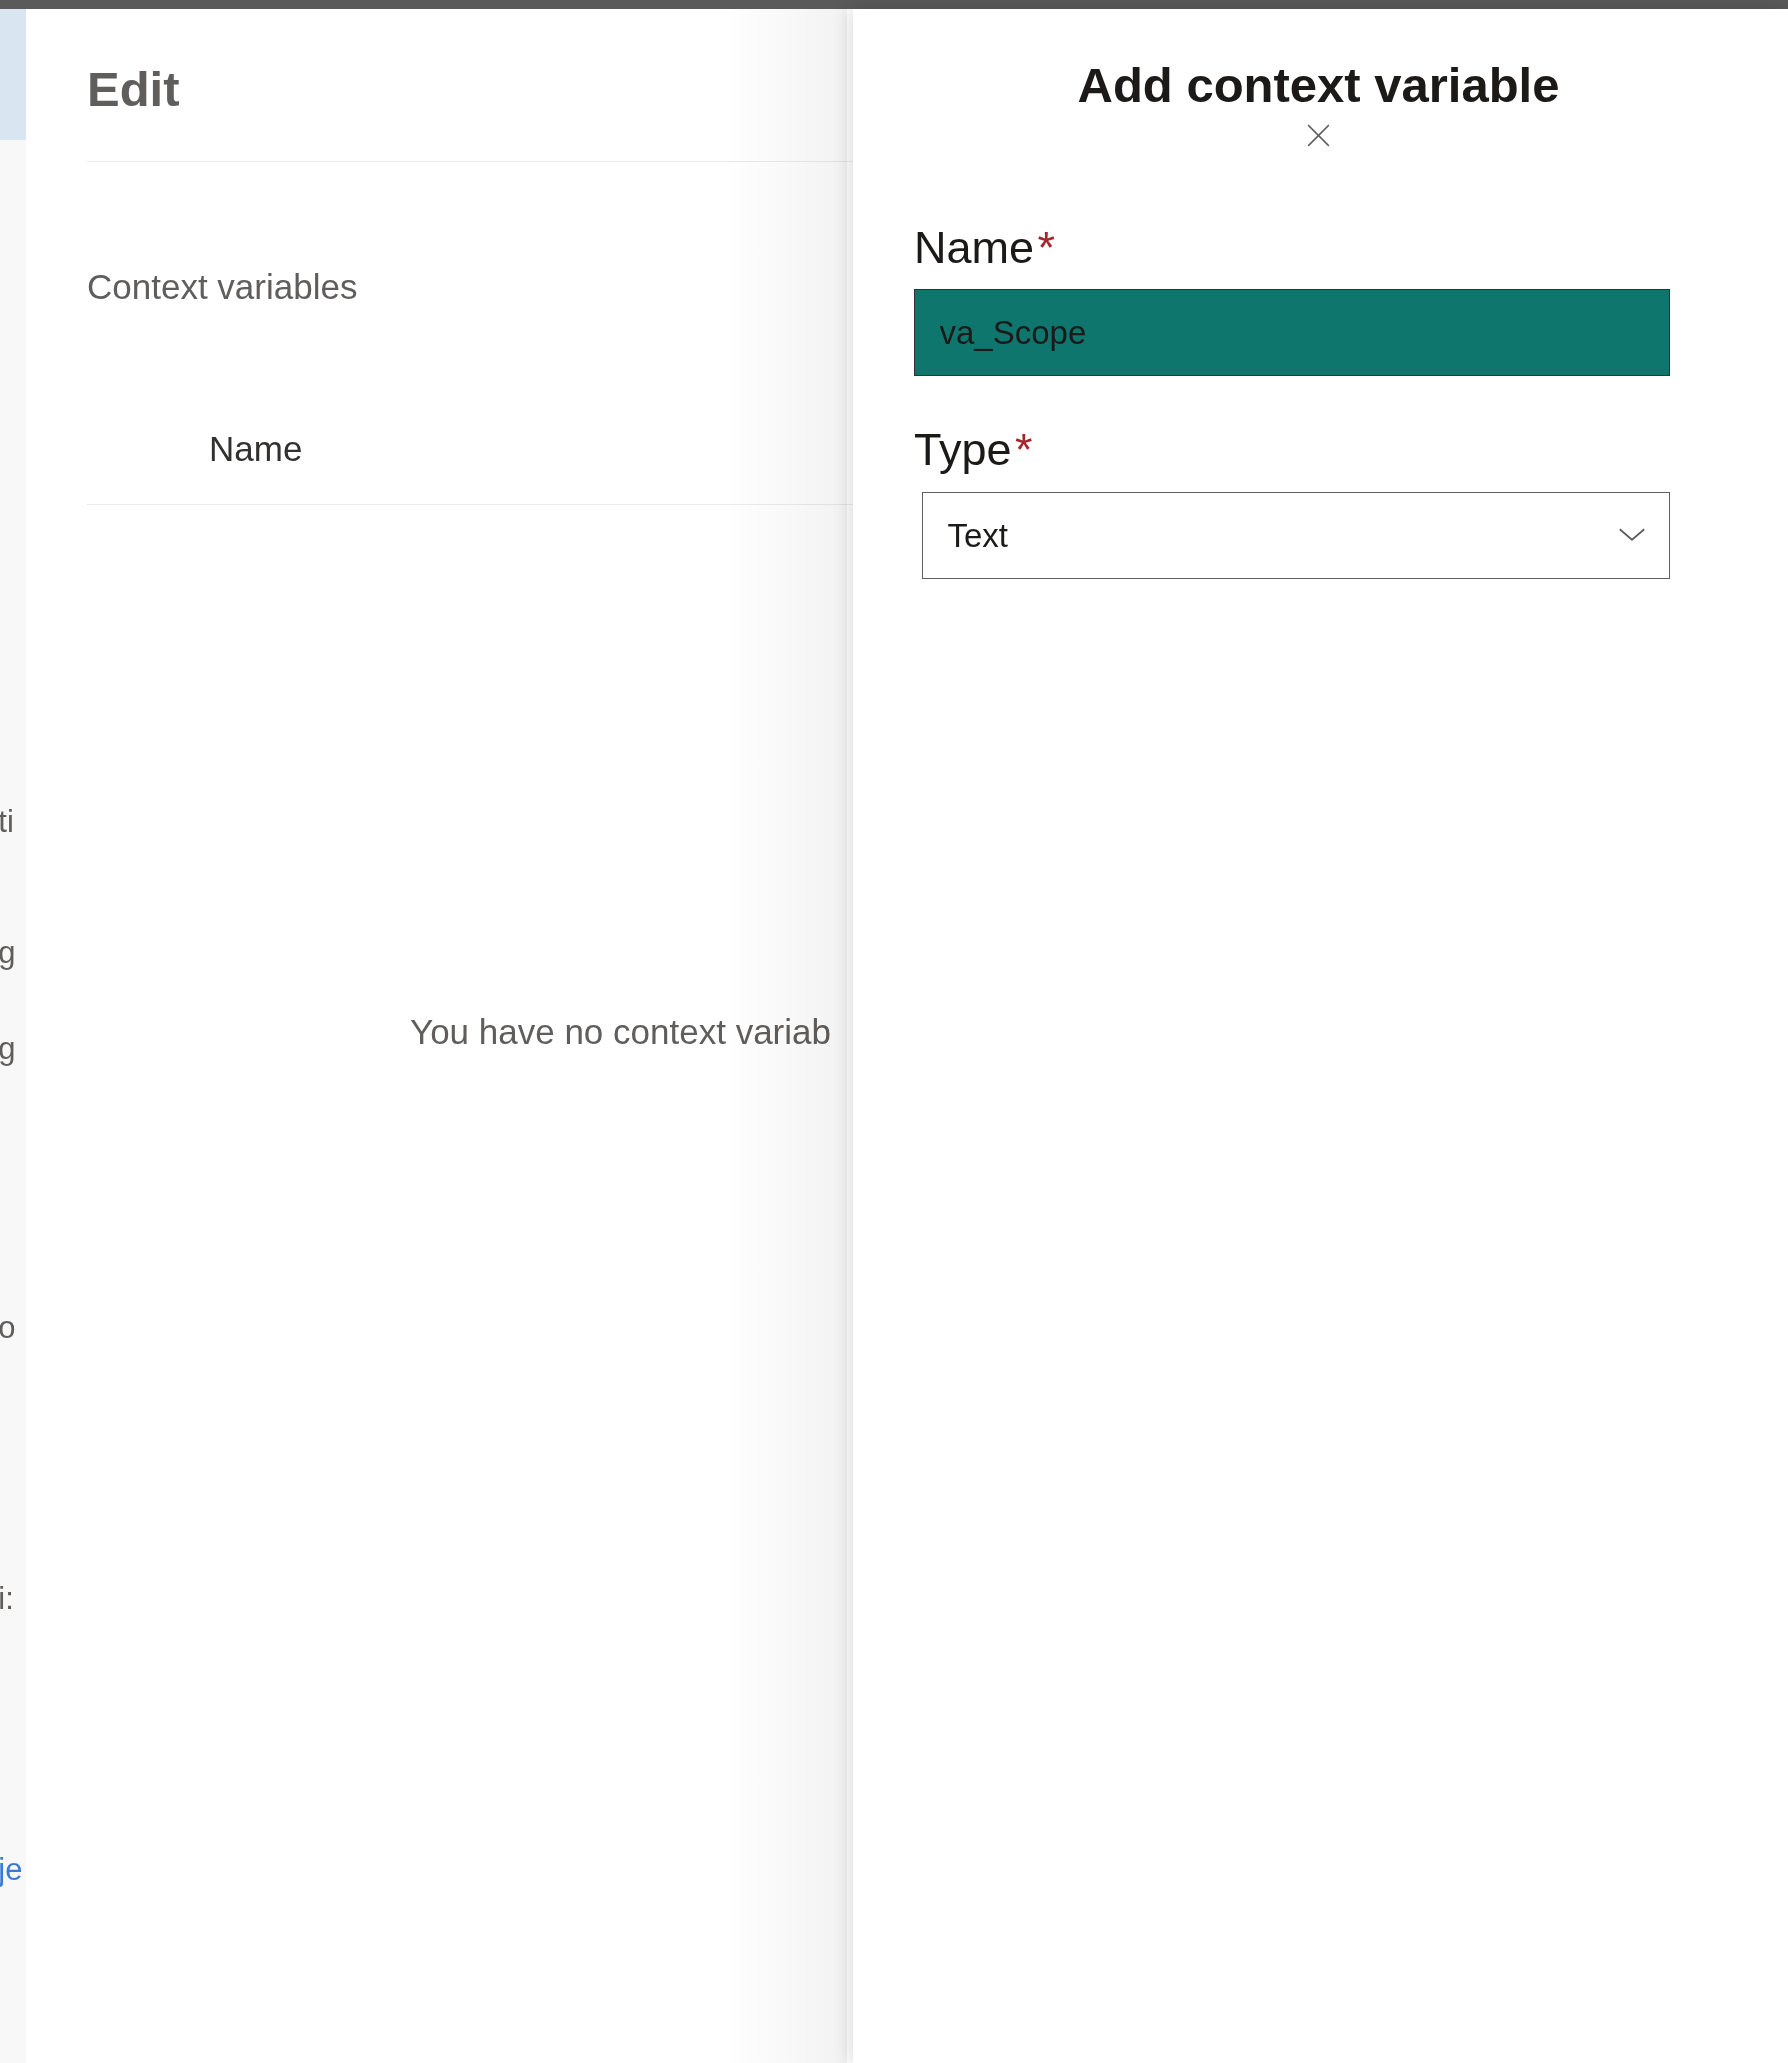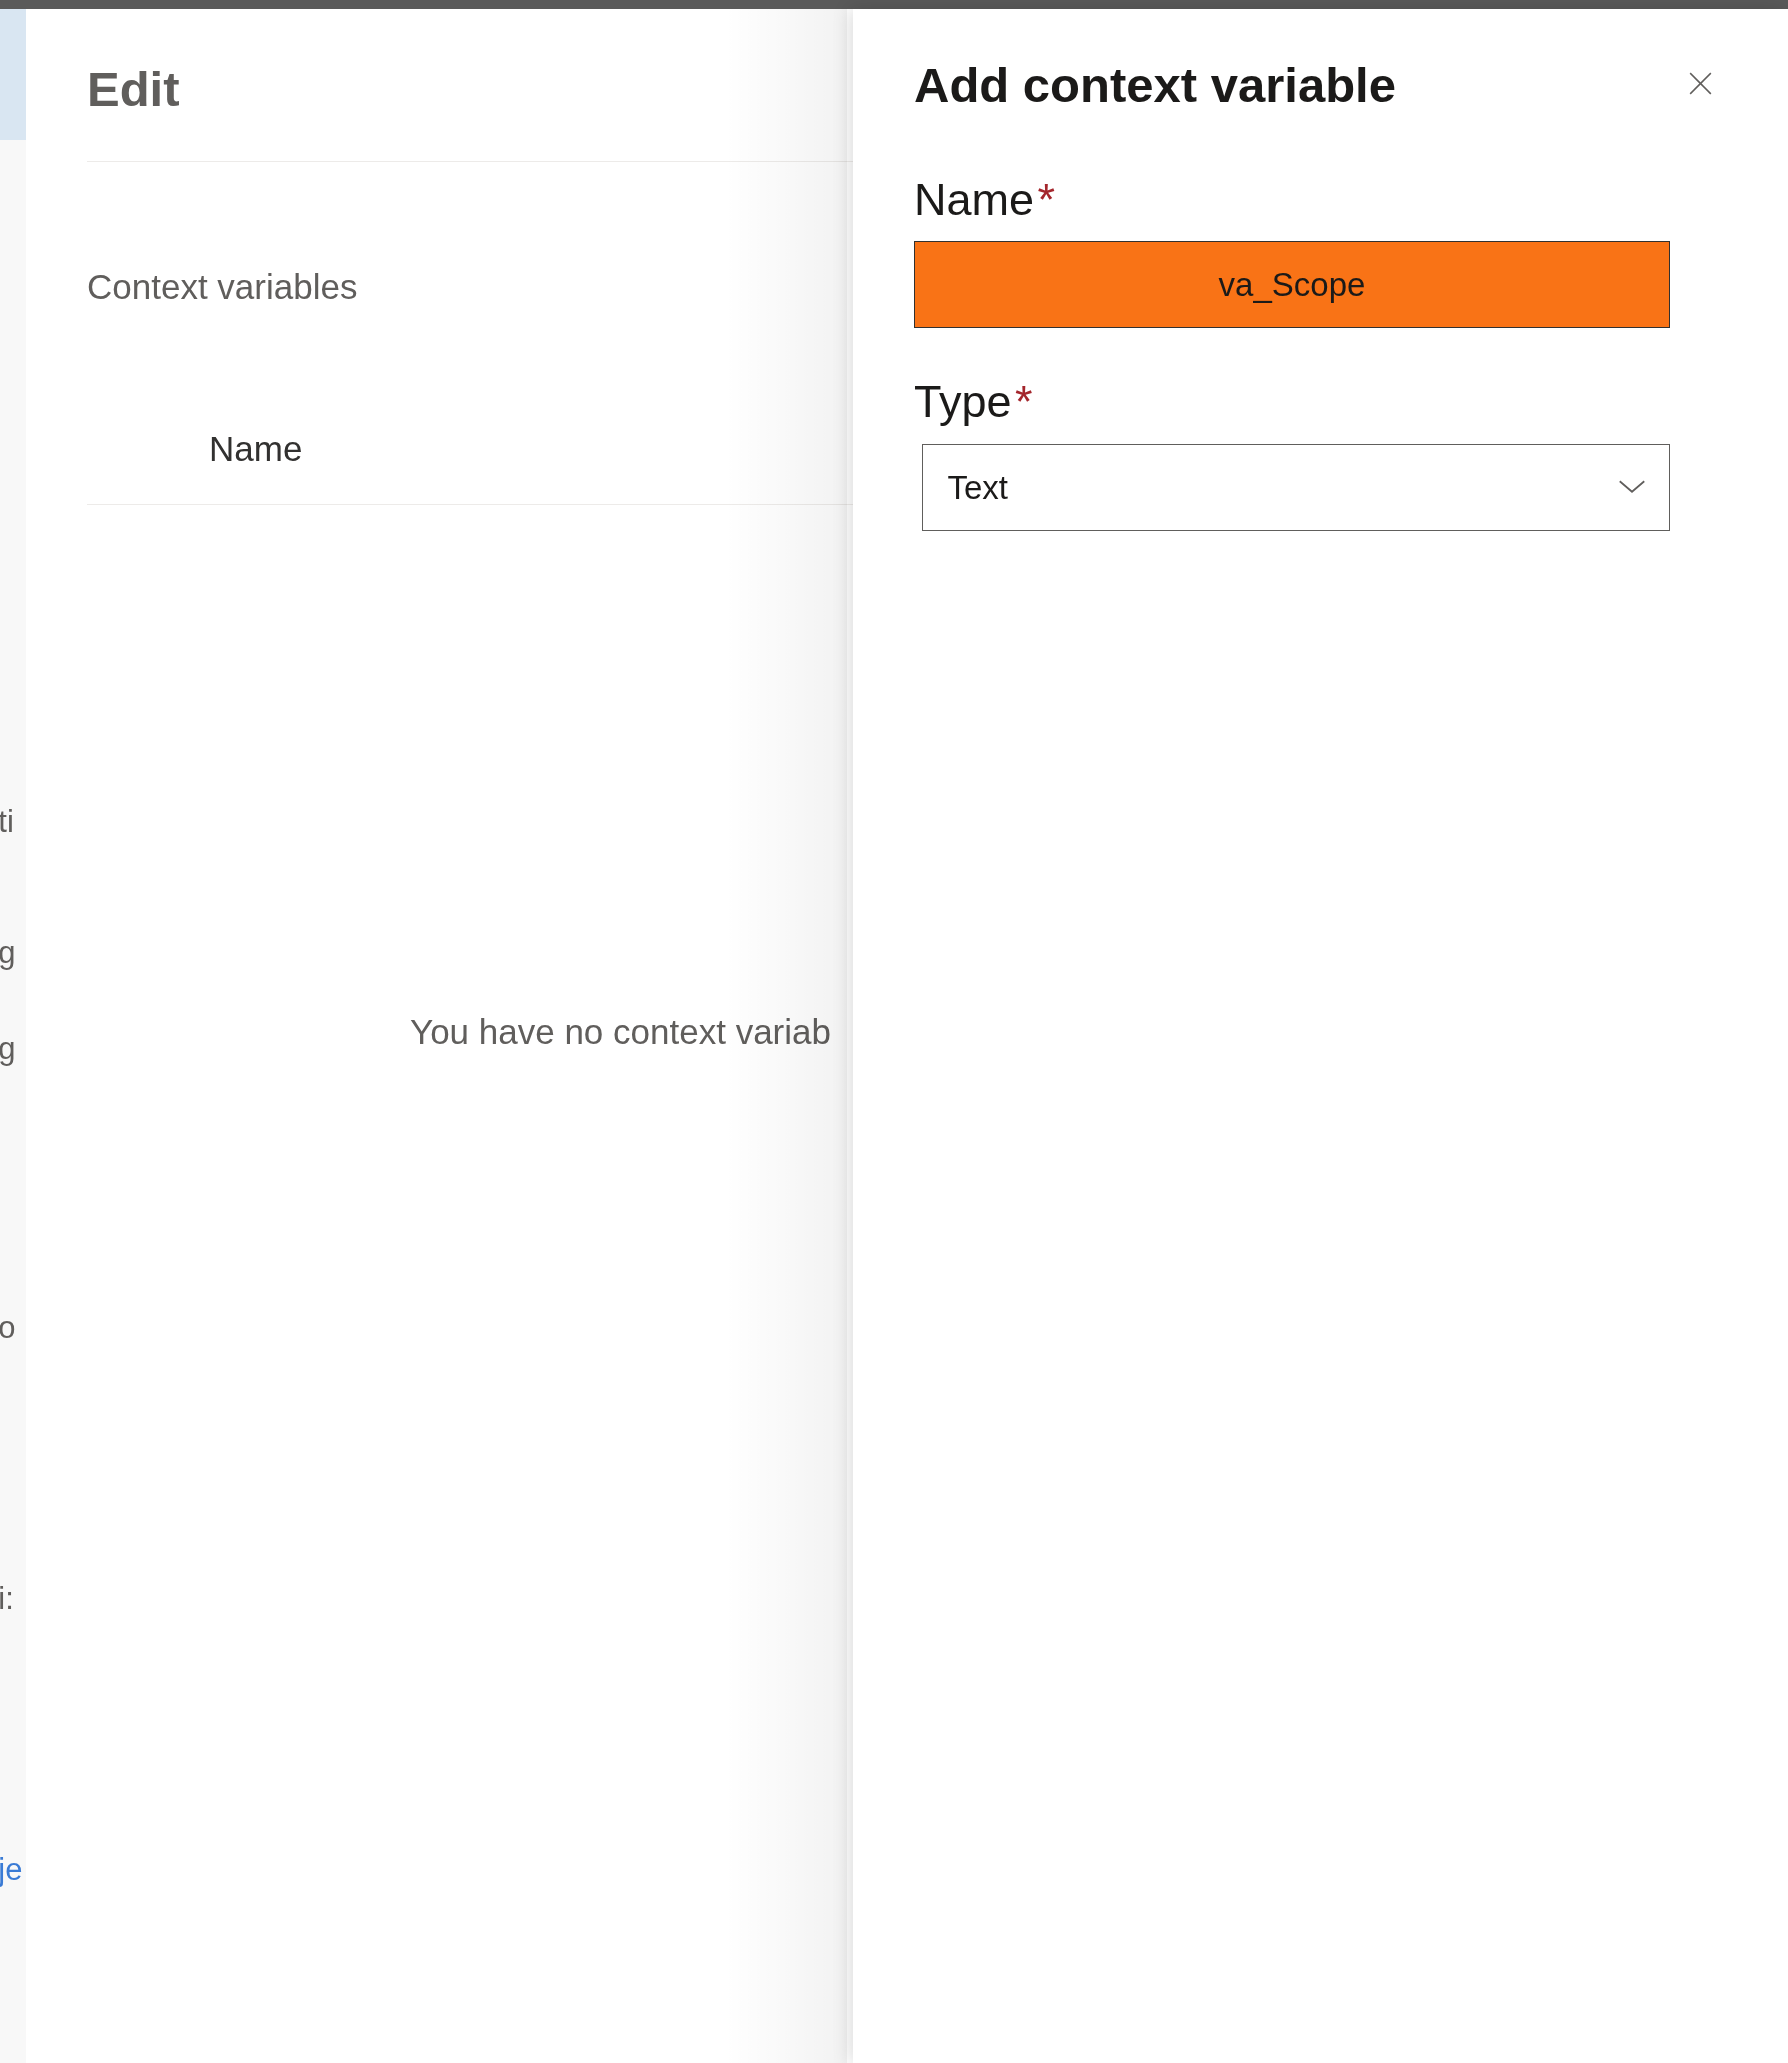--- a/index.html
+++ b/index.html
@@ -111,20 +111,21 @@
       background: #ffffff;
       box-shadow: -3.5px 0 17.5px rgba(0,0,0,0.15);
       z-index: 10;
       padding: 48px 66px 0 61px;
     }
     .panel-header {
       display: flex;
       justify-content: space-between;
       align-items: center;
       margin-bottom: 61px;
+      flex-direction: column;
     }
     .panel-title {
       font-size: 49px;
       font-weight: 600;
       color: #1b1a19;
     }
     .close-btn {
       background: none;
       border: none;
       cursor: pointer;
@@ -152,22 +153,21 @@
       margin-left: 3.5px;
     }
     .text-input {
       width: 756px;
       height: 87px;
       border: 1.7px solid #323130;
       font-size: 33px;
       font-family: inherit;
       padding: 0 24.5px;
       color: #1b1a19;
-      background: #f97316;
-      text-align: center;
+      background: #0f766e;
     }
     .select-wrapper {
       position: relative;
       width: 756px;
       padding-left: 8px;
     }
     .select-input {
       width: 100%;
       height: 87px;
       border: 1.7px solid #605e5c;

